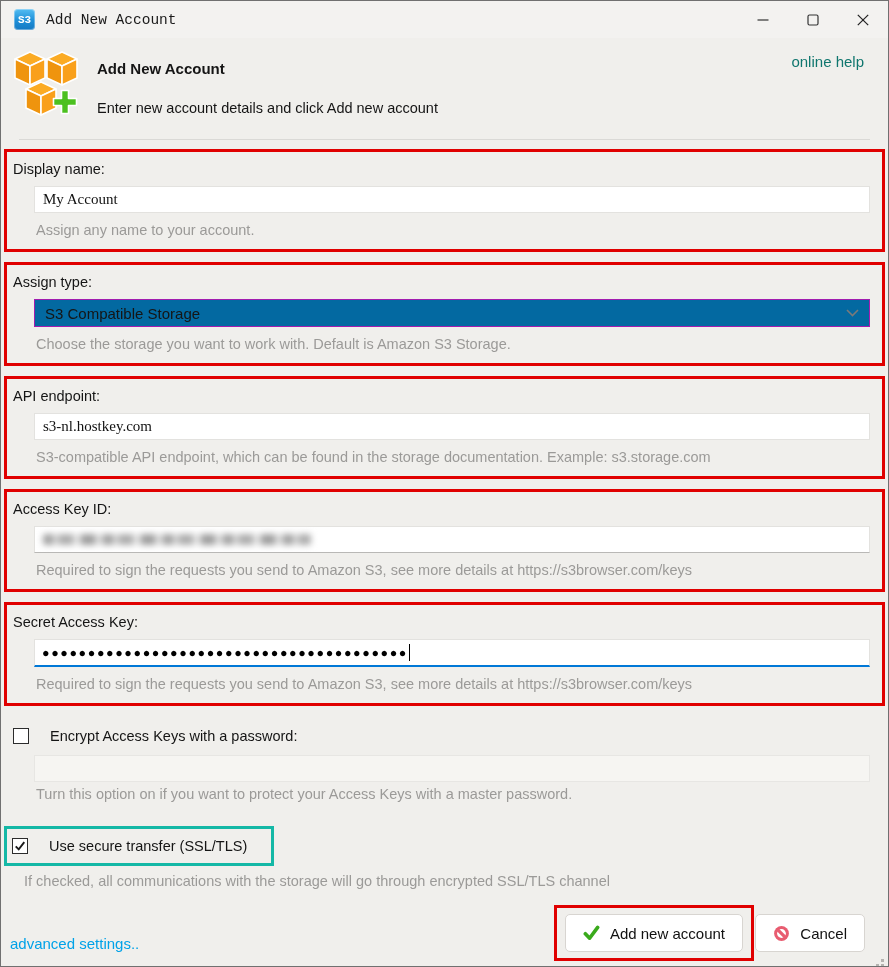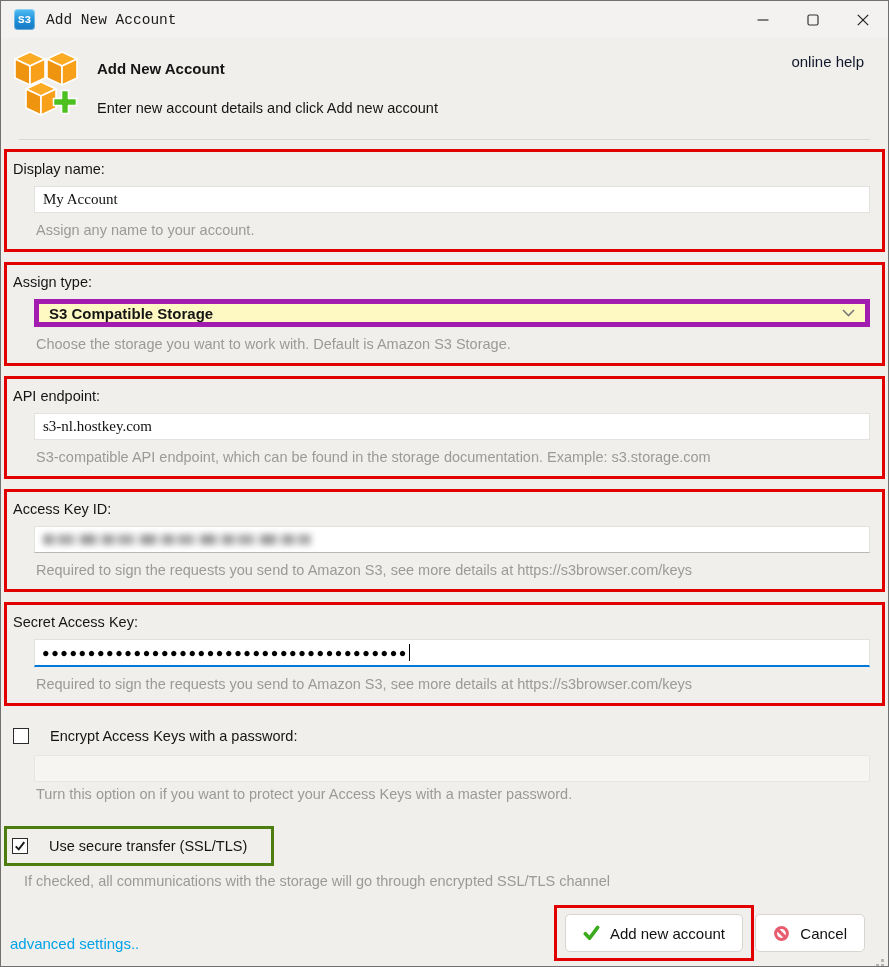--- a/index.html
+++ b/index.html
@@ -39,21 +39,21 @@
     cursor: default;
   }
 
   
   .header { height: 102px; position: relative; }
   .app-icon { position: absolute; left: 12px; top: 12px; }
   .header-title { position: absolute; left: 96px; top: 22px; font-size: 15px; font-weight: bold; }
   .header-sub { position: absolute; left: 96px; top: 62px; font-size: 14.5px; }
   .online-help {
     position: absolute; right: 24px; top: 15px;
-    font-size: 15px; color: #0f172a; cursor: pointer;
+    font-size: 15px; color: #0f766e; cursor: pointer;
   }
   .divider {
     position: absolute; bottom: 0; left: 18px; right: 18px;
     height: 1px; background: #dad9d6;
   }
 
   
   .main { padding-top: 9px; }
   .section {
     margin: 0 3px 10px 3px;
@@ -72,27 +72,26 @@
     padding: 0 8px;
     outline: none;
     display: block;
   }
   .text-input:disabled { background: #f6f5f2; border-color: #e7e6e3; }
   .hint { margin: 9px 12px 0 29px; font-size: 14.5px; color: #9b9a98; }
 
   
   .select-box {
     height: 28px;
-    border: 5px solid #a21caf;
-    background: #fef9c3;
+    border: 1px solid #a21caf;
+    background: #0369a1;
     display: flex; align-items: center; justify-content: space-between;
     padding: 0 10px;
     font-size: 15px;
     cursor: default;
-    font-weight: bold;
   }
 
   
   .fake-input {
     height: 27px;
     border: 1px solid #e3e2df;
     border-bottom-color: #b9b8b6;
     background: #fff;
     display: flex; align-items: center;
     padding: 0 8px;
@@ -127,21 +126,21 @@
     width: 16px; height: 16px;
     border: 1.6px solid #2c2c2c;
     background: #fff;
     display: flex; align-items: center; justify-content: center;
     flex: none;
   }
   .check-label { margin-left: 10px; font-size: 14.5px; }
 
   .ssl-annotated {
     display: inline-block;
-    border: 3px solid #4d7c0f;
+    border: 3px solid #14b8a6;
     margin-left: 3px;
     padding: 9px 24px 9px 5px;
   }
 
   
   .footer { position: absolute; left: 0; right: 0; bottom: 0; height: 84px; }
   .advanced-link {
     position: absolute; left: 9px; bottom: 14px;
     font-size: 15px; color: #00a2e8; cursor: pointer;
   }

